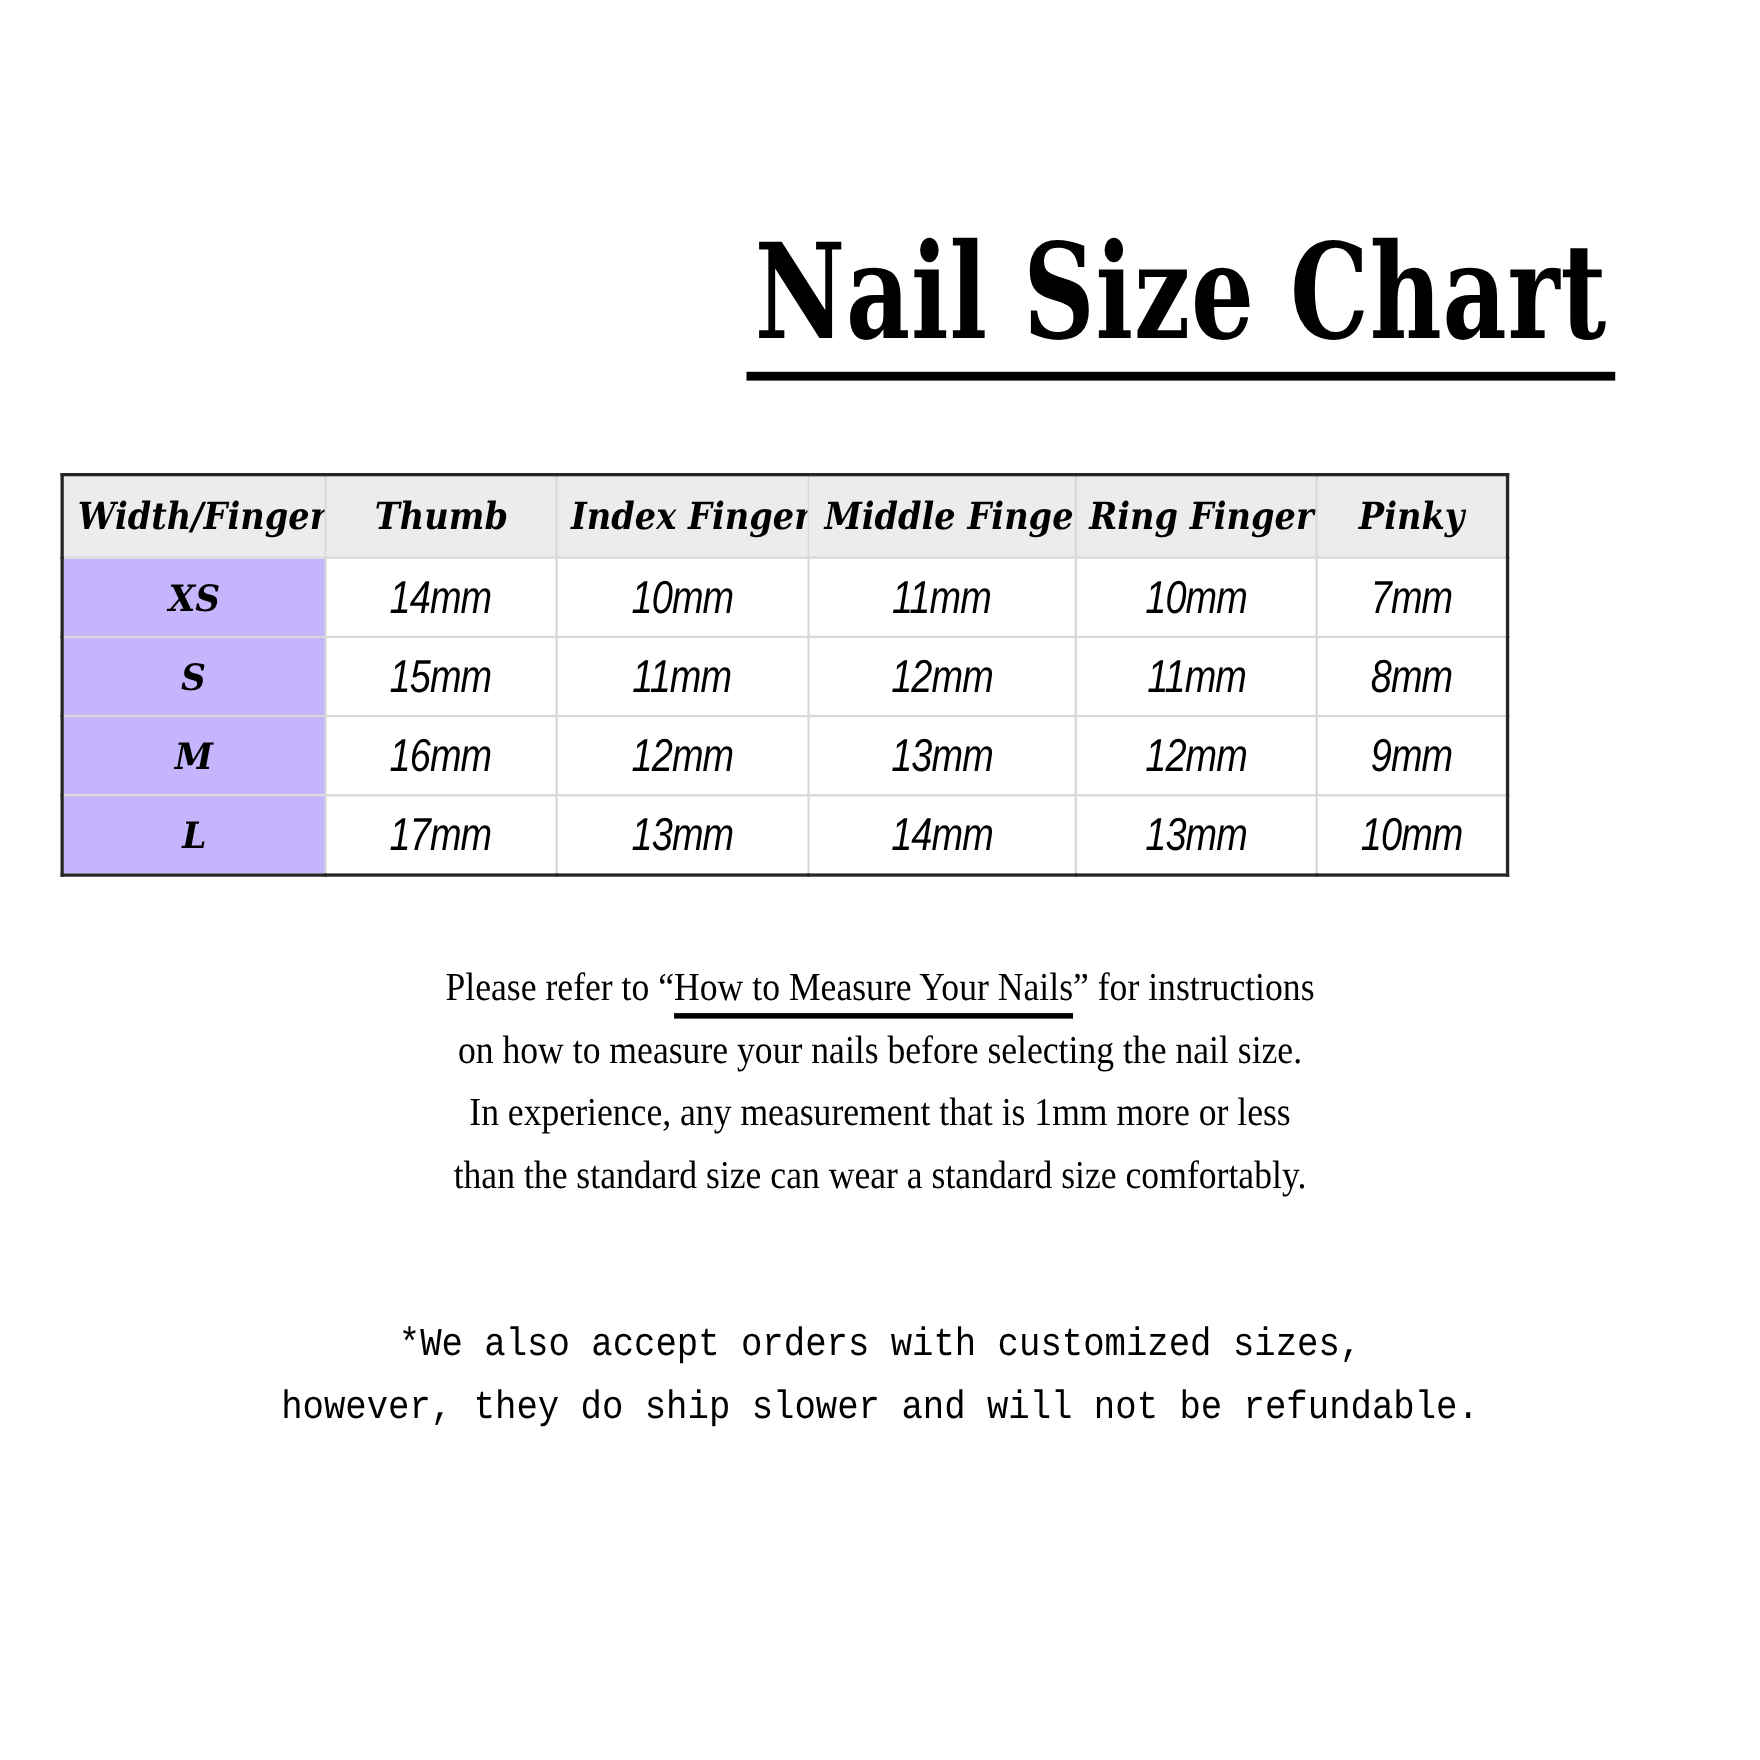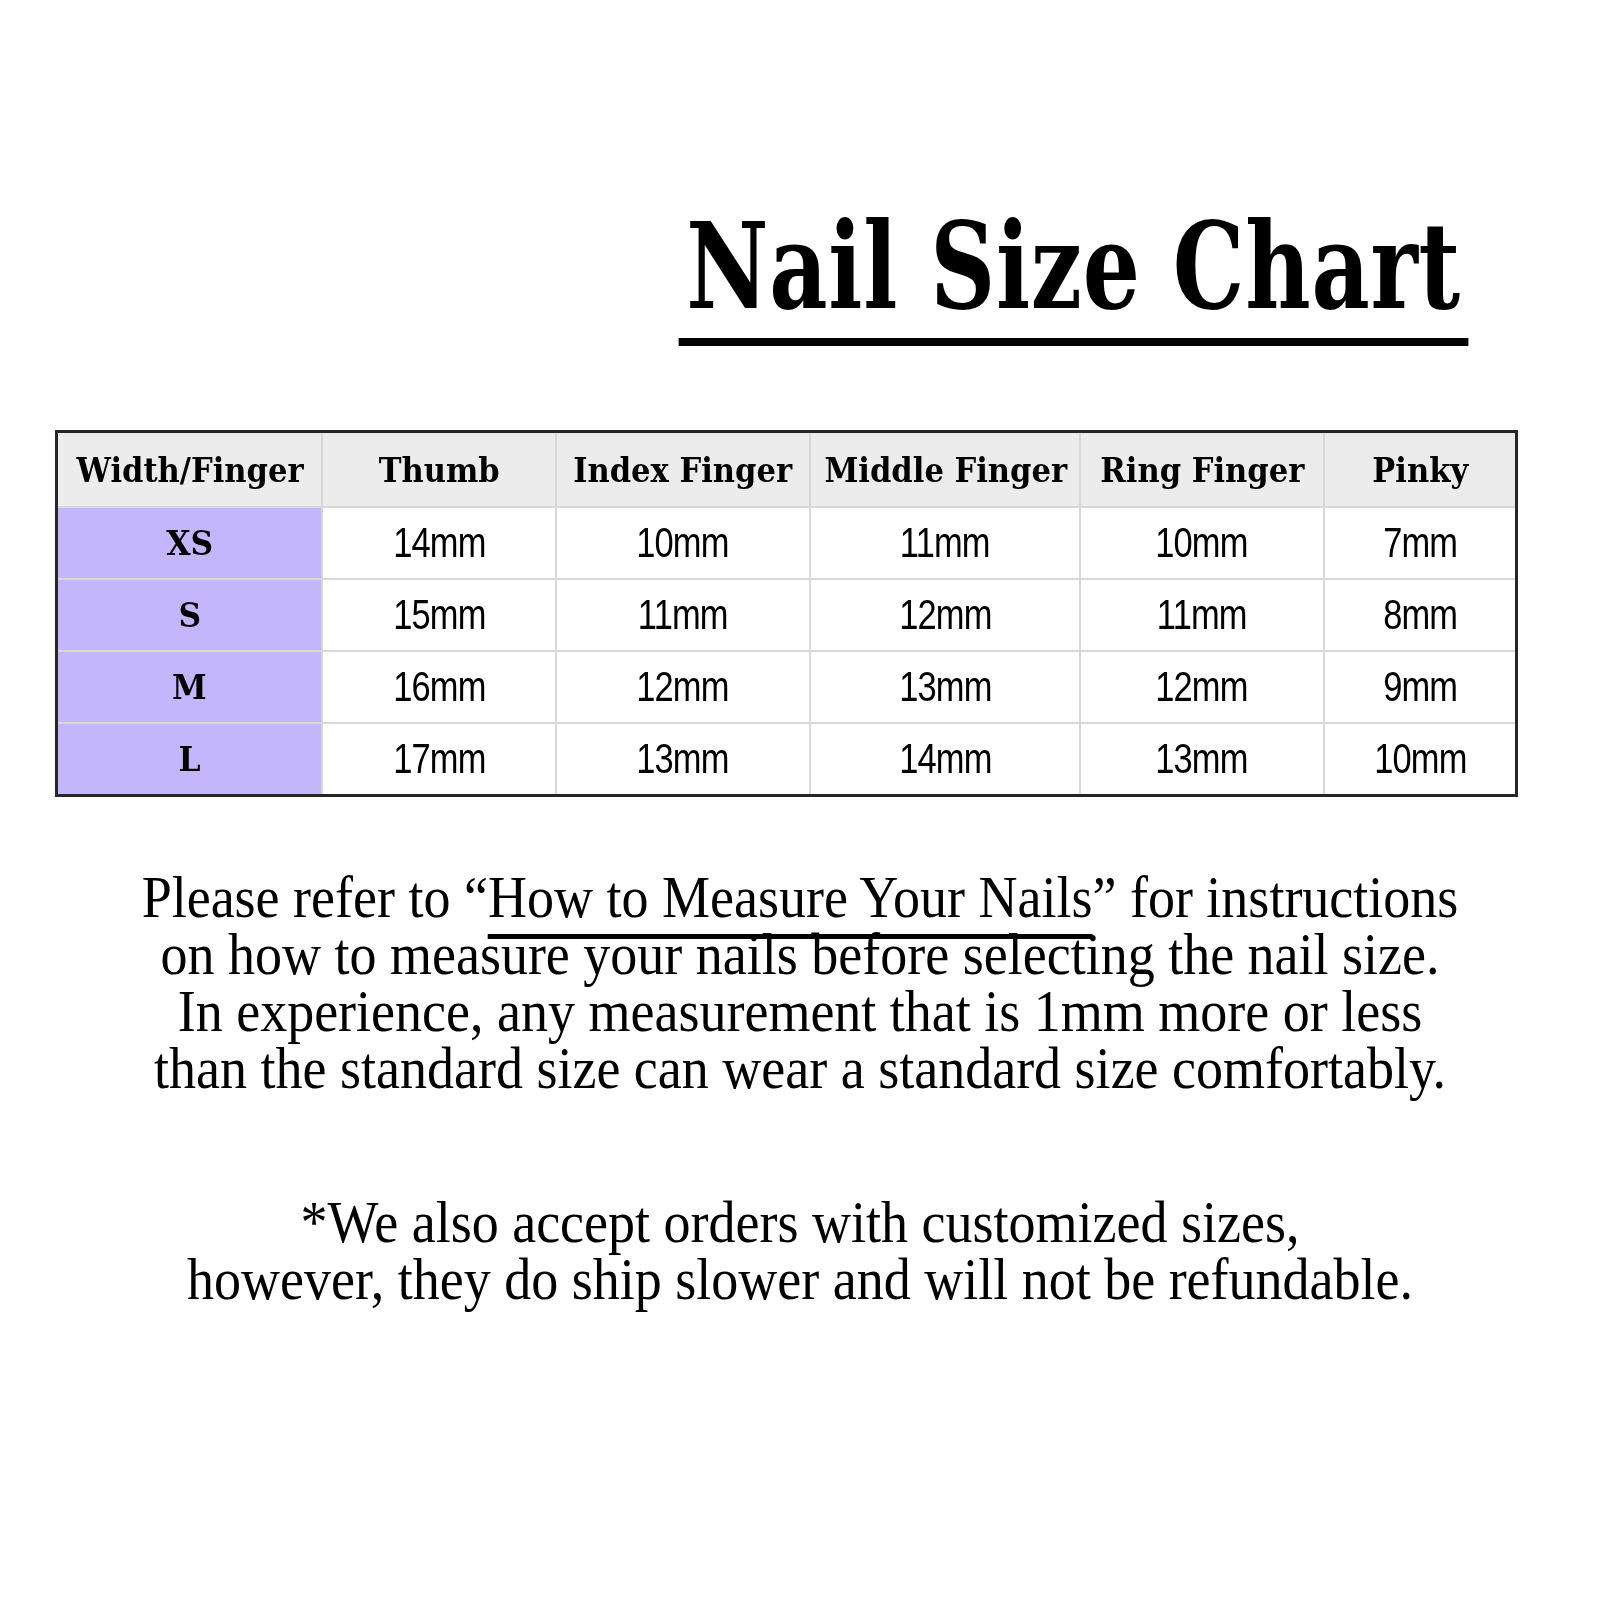--- a/index.html
+++ b/index.html
@@ -30,25 +30,26 @@
     letter-spacing: 1px;
     transform: scaleX(0.75);
     transform-origin: 50% 50%;
     border-bottom: 8px solid #000000;
     padding: 0 10px 12px 10px;
     white-space: nowrap;
   }
 
   
   .size-table {
-    width: 1463px;
+    width: 1317px;
     margin: 84px 0 0 55px;
     border-collapse: collapse;
     table-layout: fixed;
     border: 3px solid #262626;
+    font-style: italic;
   }
   .size-table th, .size-table td {
     border: 2px solid #d8d8d8;
     text-align: center;
     vertical-align: middle;
     padding: 0;
     overflow: hidden;
   }
   .size-table thead th {
     background: #ececec;
@@ -88,31 +89,31 @@
     letter-spacing: -1px;
     transform: scaleX(0.82);
     transform-origin: 50% 50%;
     white-space: nowrap;
   }
 
   
   .note {
     text-align: center;
     font-family: "Liberation Serif", serif;
-    font-size: 60px;
+    font-size: 36px;
     line-height: 57px;
     color: #000000;
   }
   .note .line {
     transform: scaleX(0.90);
     transform-origin: 50% 50%;
     white-space: nowrap;
   }
   .note-measure { margin-top: 72px; }
-  .note-custom  { margin-top: 97px; }
+  .note-custom  { margin-top: 97px; font-family: Liberation Mono, monospace; }
   .measure-link {
     border-bottom: 5px solid #000000;
     padding-bottom: 4px;
   }
 </style>
 </head>
 <body>
 
 <div class="title-block">
   <span class="title">Nail Size Chart</span>

